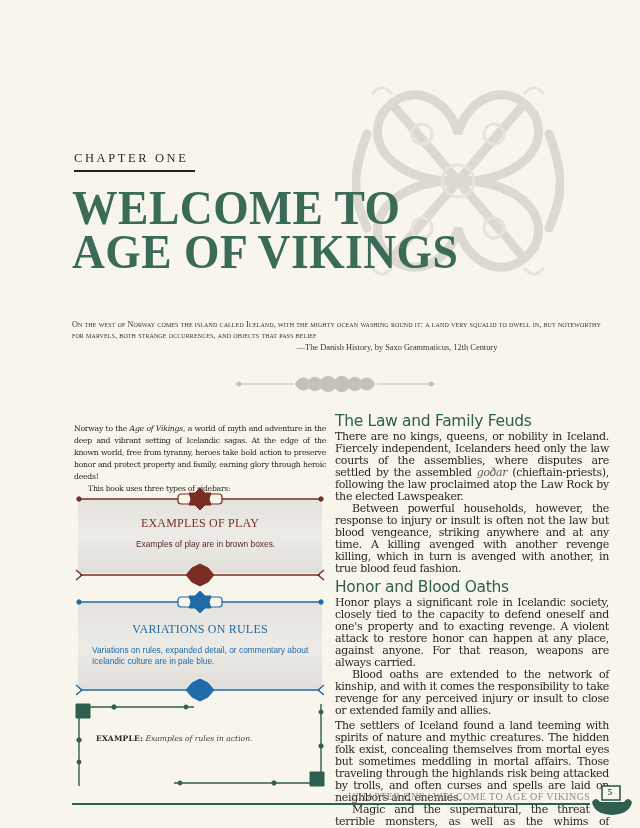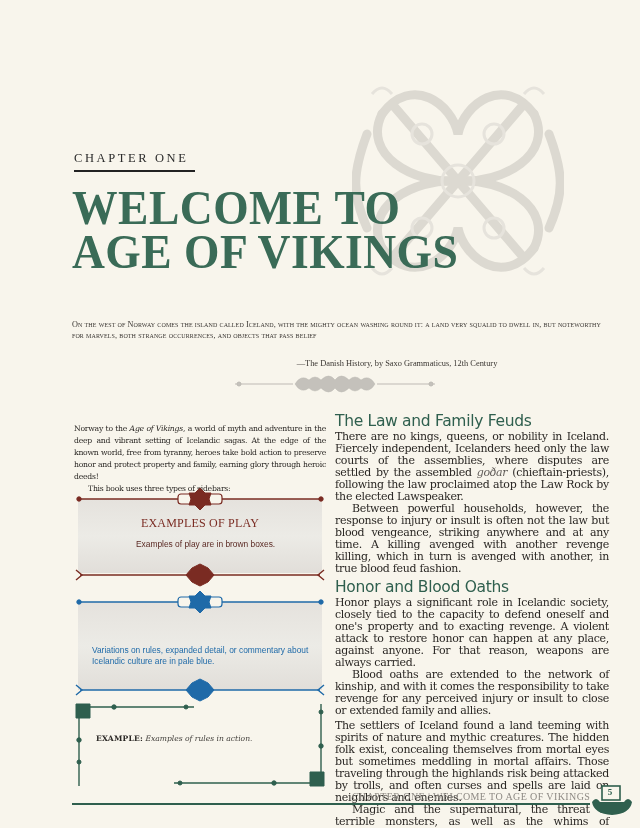--- a/index.html
+++ b/index.html
@@ -33,21 +33,21 @@
 
   
   #epigraph {
     left: 72px; top: 319px; width: 540px; text-align: left;
     font-family: "Liberation Serif", serif; font-size: 8.2px; line-height: 11px;
     color: #3a3632; letter-spacing: 0.1px; font-variant: small-caps;
   }
   #epigraph-attr {
     left: 72px; top: 343px; width: 540px; text-align: center;
     font-family: "Liberation Serif", serif; font-size: 8.4px; color: #3a3632;
-    padding-left: 110px; box-sizing: border-box; margin-top: 16px;
+    padding-left: 110px; box-sizing: border-box;
   }
 
   
   #divider { left: 235px; top: 371px; width: 200px; height: 26px; }
 
   
   #intro {
     left: 74px; top: 423px; width: 252px;
     font-family: "DejaVu Serif", serif; font-size: 7.7px; line-height: 12px;
     color: #2a2724; text-align: justify; letter-spacing: -0.25px;
@@ -192,20 +192,21 @@
   <div class="sb-box"></div>
   <svg class="sb-orn" style="top:0" viewBox="0 0 252 24">
     <g stroke="#1f6aa8" fill="#1f6aa8">
       <line x1="6" y1="12" x2="246" y2="12" stroke-width="1.4"></line>
       <circle cx="5" cy="12" r="2.2"></circle>
         <circle cx="247" cy="12" r="2.2"></circle>
       <rect x="104" y="7" width="44" height="10" rx="3" fill="#f8f5ec" stroke-width="1.2"></rect>
       <polygon points="126,1 131,6 137,6 135,12 137,18 131,18 126,23 121,18 115,18 117,12 115,6 121,6"></polygon>
     </g>
   </svg>
+  <div class="sb-title">VARIATIONS ON RULES</div>
   <div class="sb-text">Variations on rules, expanded detail, or commentary about Icelandic culture are in pale blue.</div>
   <svg class="sb-orn" style="top:88px" viewBox="0 0 252 24">
     <g stroke="#1f6aa8" fill="#1f6aa8">
       <line x1="6" y1="12" x2="246" y2="12" stroke-width="1.4"></line>
       <path d="M2 7 l6 5 l-6 5 M250 7 l-6 5 l6 5" fill="none" stroke-width="1.4"></path>
       <polygon points="126,1 134,5 140,12 134,19 126,23 118,19 112,12 118,5"></polygon>
     </g>
   </svg>
 </div>
 

